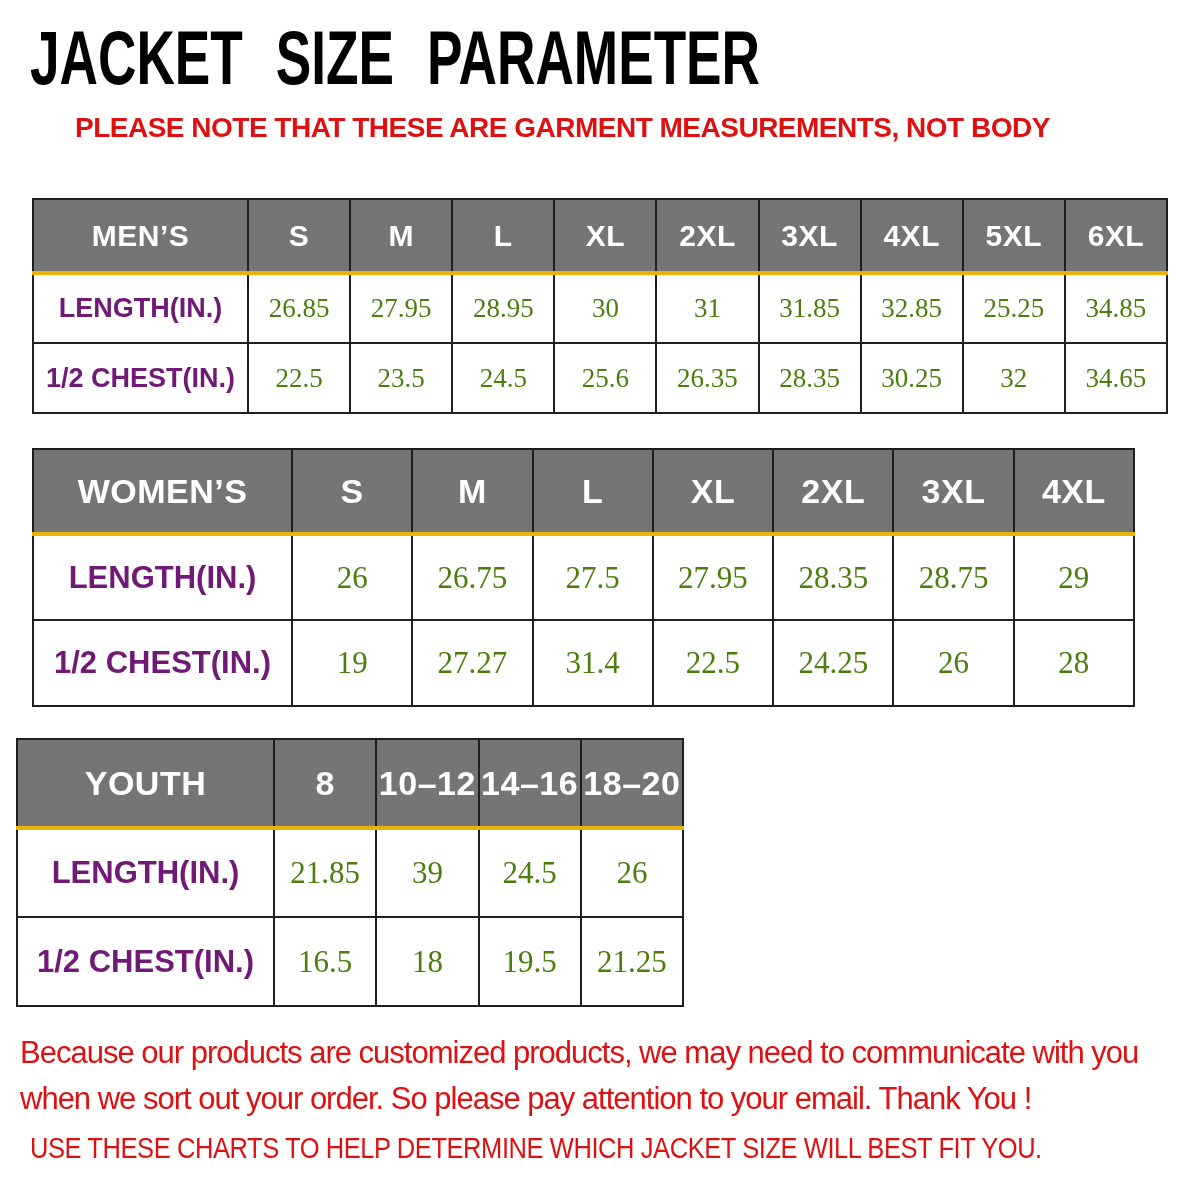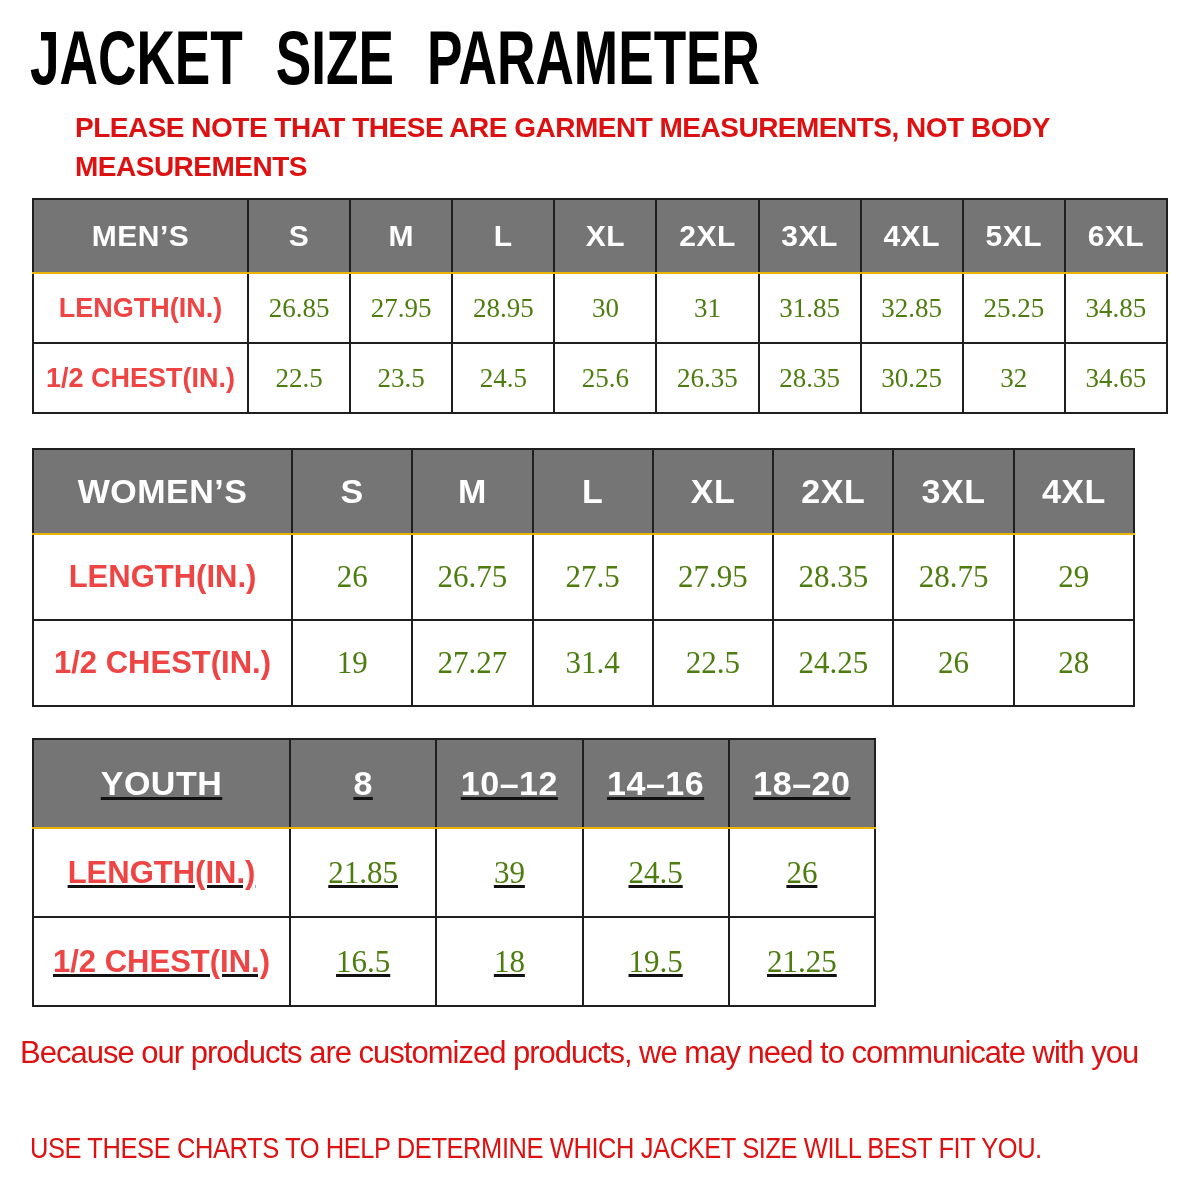--- a/index.html
+++ b/index.html
@@ -35,24 +35,24 @@
   .size-table-wrap table{
     border-collapse:collapse;table-layout:fixed;width:100%;height:100%;
   }
   .size-table-wrap th,.size-table-wrap td{
     border:2px solid var(--border-color,#1f1f1f);
     text-align:center;vertical-align:middle;padding:0;
   }
   .size-table-wrap thead th{
     background:var(--header-gray,#757575);
     color:#fff;font-weight:bold;letter-spacing:0.5px;
-    border-bottom:2px solid #eab308;
+    border-bottom:4px solid #eab308;
   }
   .size-table-wrap tbody th{
-    background:#fff;font-weight:bold;color:#ef4444;
+    background:#fff;font-weight:bold;color:#701a75;
     font-family:"Liberation Sans", sans-serif;
   }
   .size-table-wrap td{
     font-family:"Liberation Serif", serif;color:#4d7c0f;background:#fff;
   }
   
   [data-table="mens"]{left:32px;top:198px;width:1136px;height:214px;}
   [data-table="mens"] thead tr{height:74px;}
   [data-table="mens"] tbody tr{height:70px;}
   [data-table="mens"] thead th{font-size:30px;}
@@ -61,36 +61,35 @@
   [data-table="mens"] td{font-size:27px;}
   
   [data-table="womens"]{left:32px;top:448px;width:1103px;height:249px;}
   [data-table="womens"] thead tr{height:85px;}
   [data-table="womens"] tbody tr{height:86px;}
   [data-table="womens"] thead th{font-size:34px;}
   [data-table="womens"] th.label-col{width:257px;}
   [data-table="womens"] tbody th{font-size:31px;}
   [data-table="womens"] td{font-size:31px;}
   
-  [data-table="youth"]{left:32px;top:738px;width:844px;height:267px;text-decoration:underline;}
+  [data-table="youth"]{left:16px;top:738px;width:668px;height:267px;}
   [data-table="youth"] thead tr{height:89px;}
   [data-table="youth"] tbody tr{height:89px;}
   [data-table="youth"] thead th{font-size:34px;}
   [data-table="youth"] th.label-col{width:255px;}
   [data-table="youth"] tbody th{font-size:31px;}
   [data-table="youth"] td{font-size:31px;margin-left:20px;}
 </style>
 </head>
 <body>
 
 <h1 class="page-title">JACKET SIZE PARAMETER</h1>
 
 <div class="red-note">
   <div>PLEASE NOTE THAT THESE ARE GARMENT MEASUREMENTS, NOT BODY</div>
-  <div>MEASUREMENTS</div>
 </div>
 
 <div class="size-table-wrap" data-table="mens">
     <table>
       <thead>
         <tr>
           <th class="label-col">MEN’S</th>
           <th>S</th>
           <th>M</th>
           <th>L</th>
@@ -193,15 +192,16 @@
           <td>18</td>
           <td>19.5</td>
           <td>21.25</td>
         </tr>
       </tbody>
     </table>
   </div>
 
 <div class="footer-paragraph">
   <div>Because our products are customized products, we may need to communicate with you</div>
+  <div>when we sort out your order. So please pay attention to your email. Thank You !</div>
 </div>
 
 <div class="footer-caps">USE THESE CHARTS TO HELP DETERMINE WHICH JACKET SIZE WILL BEST FIT YOU.</div>
 
 </body></html>

